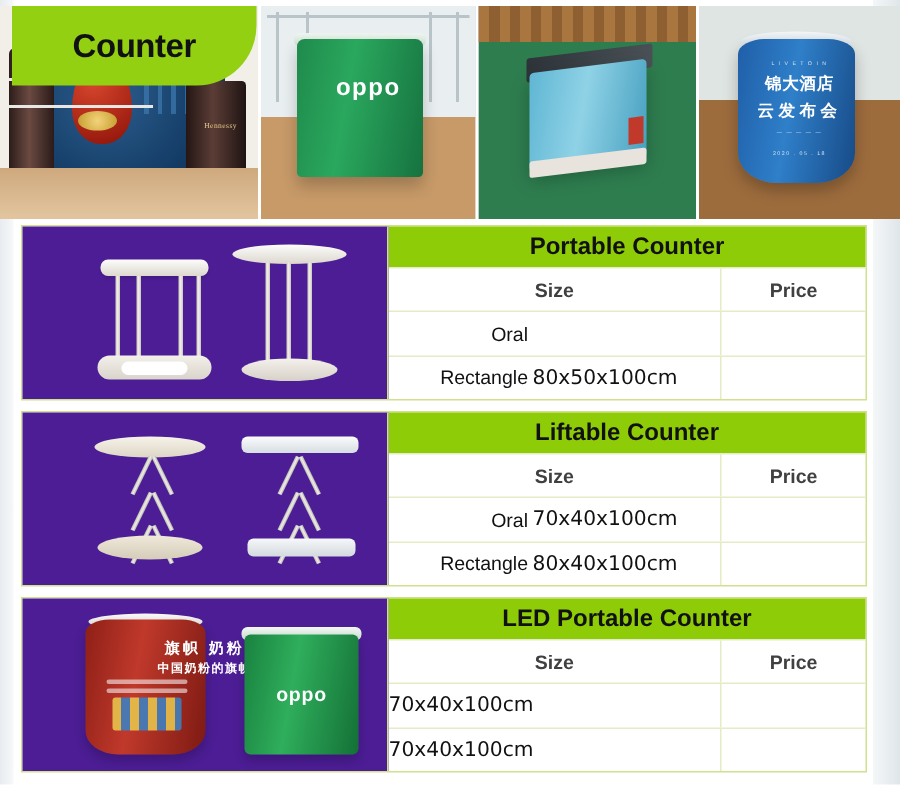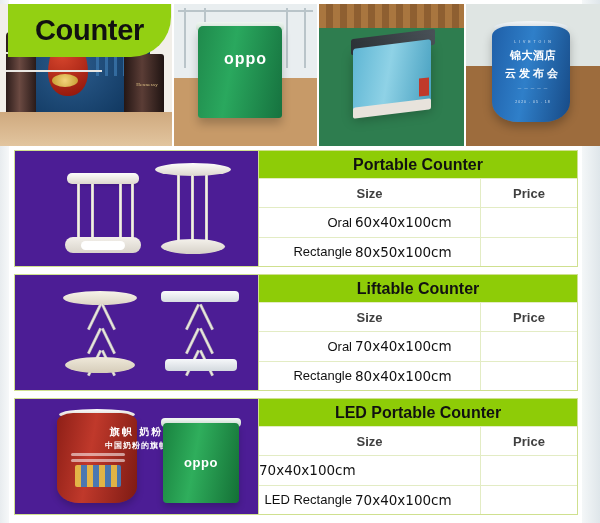--- a/index.html
+++ b/index.html
@@ -92,21 +92,21 @@
 
   
   .badge{
     position:absolute;left:8px;top:4px;width:163px;height:53px;
     background:#93d012;
     border-radius:0 0 40px 0;
     display:flex;align-items:center;justify-content:center;
     z-index:5;
   }
   .badge span{
-    font-size:29px;font-weight:bold;color:#111;letter-spacing:-.3px;
+    font-size:22px;font-weight:bold;color:#111;letter-spacing:-.3px;
   }
 
   
   .sections{position:absolute;left:0;top:150px;right:0;}
   .section{
     position:relative;
     margin:0 22px 7px 14px;
     height:117px;
     border:1px solid #cfe08f;
     background:#fff;
@@ -277,21 +277,20 @@
           <div class="cell-size">
               <span>Size</span>
             </div>
           <div class="cell-price">
               <span>Price</span>
             </div>
         </div>
         <div class="row">
           <div class="cell-size">
             <span class="lbl">Oral</span>
-            <span class="dim">60x40x100cm</span>
           </div>
           <div class="cell-price">
               <span class="price-val"></span>
             </div>
         </div>
         <div class="row">
           <div class="cell-size">
             <span class="lbl">Rectangle</span>
             <span class="dim">80x50x100cm</span>
           </div>
@@ -378,21 +377,20 @@
         <div class="row">
           <div class="cell-size">
             <span class="dim">70x40x100cm</span>
           </div>
           <div class="cell-price">
               <span class="price-val"></span>
             </div>
         </div>
         <div class="row">
           <div class="cell-size">
-            <span class="lbl">LED Rectangle</span>
             <span class="dim">70x40x100cm</span>
           </div>
           <div class="cell-price">
               <span class="price-val"></span>
             </div>
         </div>
       </div>
     </div>
 
   </div>

